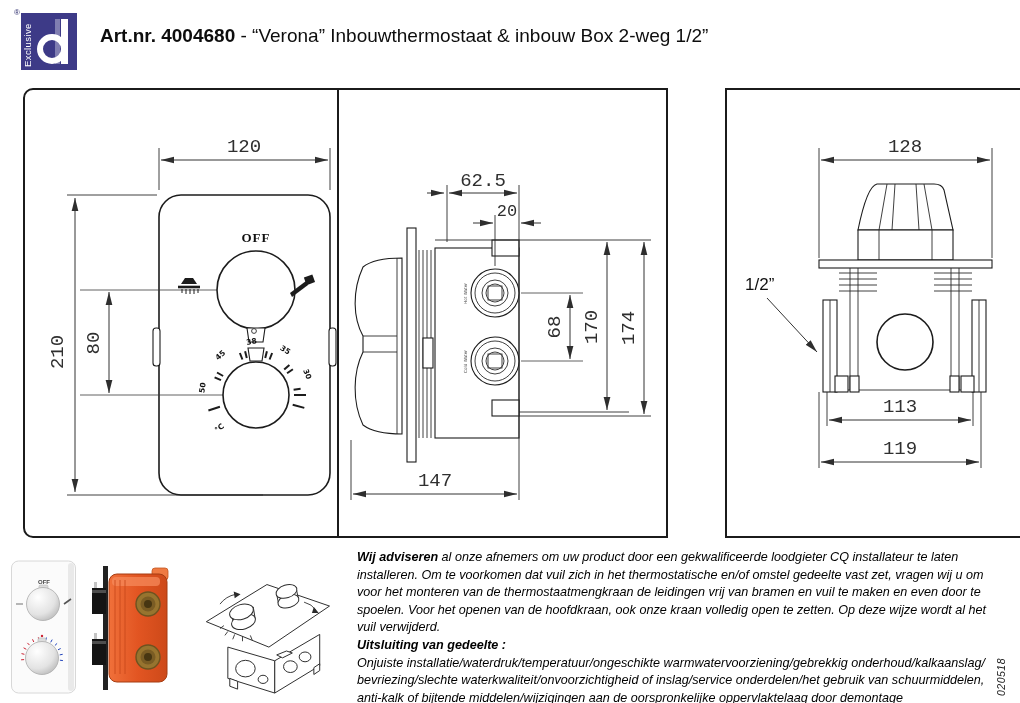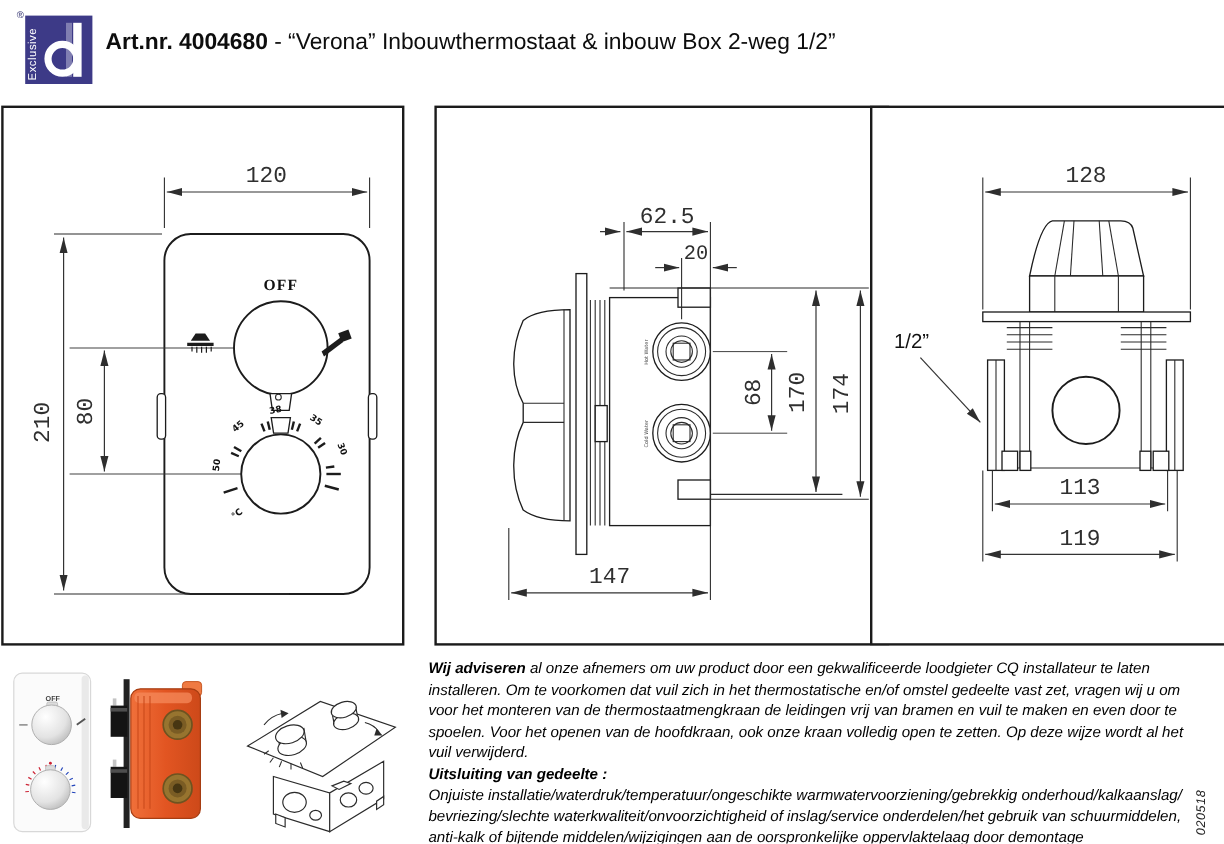--- a/index.html
+++ b/index.html
@@ -5,27 +5,27 @@
   html,body{margin:0;padding:0;background:#fff;}
   body{position:relative;width:1020px;height:703px;overflow:hidden;
        font-family:"Liberation Sans",sans-serif;color:#0d0d0d;}
 
   
   .logo{position:absolute;left:14px;top:8px;width:72px;height:64px;}
   .logo .reg{position:absolute;left:0;top:0;font-size:8px;color:#2b2b6b;}
   .logo .sq{position:absolute;left:7px;top:5px;width:56px;height:57px;background:#3d3a87;}
   .logo .brand{position:absolute;left:1px;bottom:3px;color:#fff;font-size:9.5px;letter-spacing:.4px;
        writing-mode:vertical-rl;transform:rotate(180deg);height:52px;}
-  .title{position:absolute;left:88px;top:25px;font-size:19px;white-space:nowrap;}
+  .title{position:absolute;left:100px;top:25px;font-size:19px;white-space:nowrap;}
   .title b{font-weight:bold;}
 
   
   .panel{position:absolute;top:88px;border:2px solid #1b1b1b;background:#fff;}
-  #p1{left:1px;width:332px;height:446px;}
-  #p2{left:362px;width:327px;height:446px;padding-left:48px;}
+  #p1{left:23px;width:332px;height:446px;border-radius:10px;}
+  #p2{left:337px;width:327px;height:446px;}
   #p3{left:725px;width:303px;height:446px;}
   .panel svg{display:block;width:100%;height:100%;}
 
   svg .ln{stroke:#1c1c1c;stroke-width:1.6;fill:none;}
   svg .tn{stroke:#2a2a2a;stroke-width:.9;fill:none;}
   svg .cl{stroke:#3a3a3a;stroke-width:.8;fill:none;}
   svg .dim{stroke:#333;stroke-width:1;fill:none;}
   svg .wf{fill:#fff;stroke:#1c1c1c;stroke-width:1.6;}
   svg .wf2{fill:#fff;stroke:#1c1c1c;stroke-width:1.1;}
   svg .dt{font-family:"Liberation Mono",monospace;fill:#2f2f2f;font-size:19px;}

